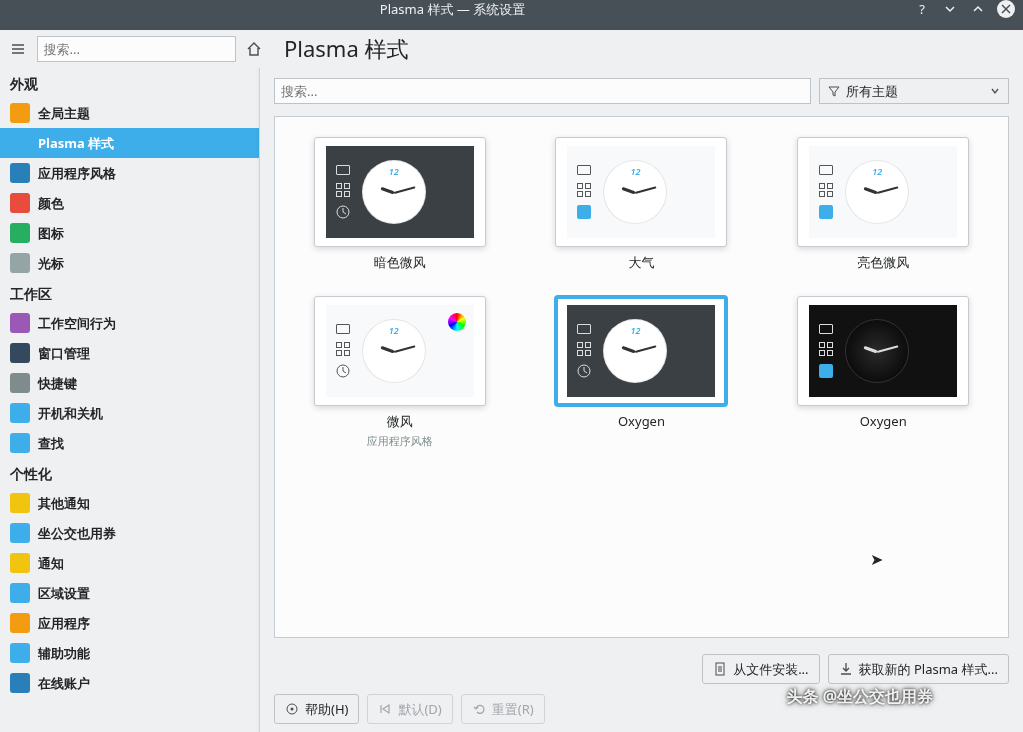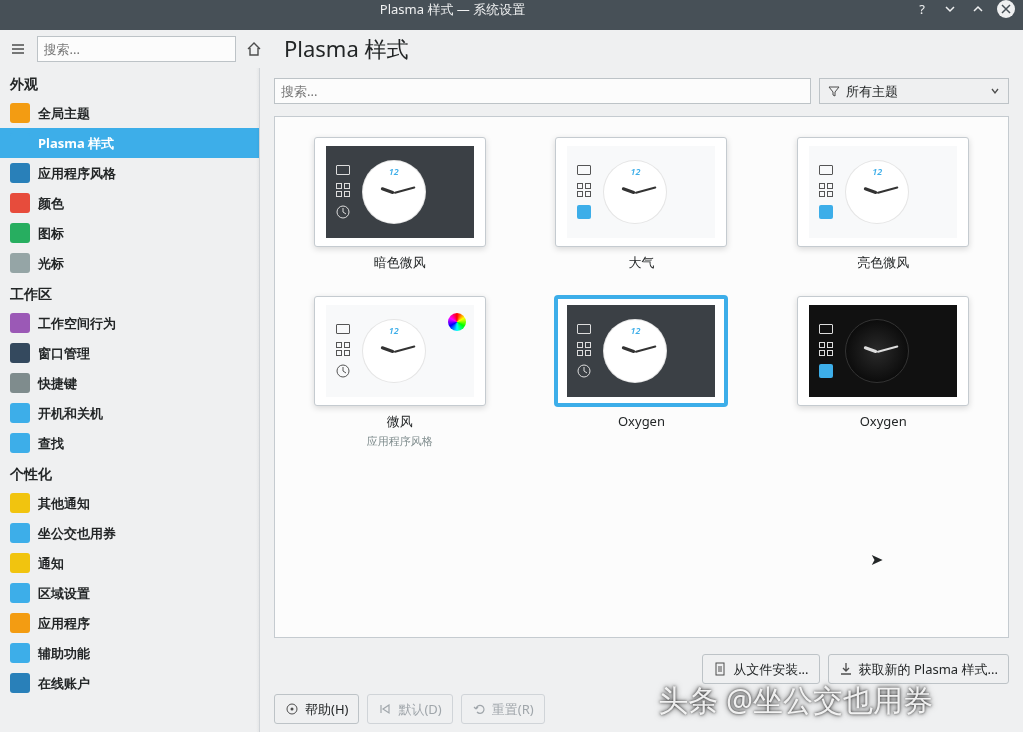--- a/index.html
+++ b/index.html
@@ -57,21 +57,21 @@
 .thumb-inner.black .clock::before,.thumb-inner.black .clock::after{ background:#ddd;}
 .theme-title { font-size: 13px; color: #232627; text-align:center; }
 .theme-sub { font-size: 11px; color: #7f8c8d; text-align:center; margin-top:-4px;}
 
 .bottom-toolbar { padding: 6px 14px; display:flex; gap:8px; justify-content:flex-end; }
 .bottom-toolbar.lower { padding-top: 4px; padding-bottom: 8px; justify-content:flex-start; position:relative;}
 .btn { height: 30px; border: 1px solid #bdc3c7; background:#eff0f1; padding: 0 10px; display:flex; align-items:center; gap:6px; font-size:13px; cursor:pointer; border-radius:3px; }
 .btn.disabled { color:#a0a6ab; border-color:#d0d4d8; cursor:default;}
 .btn svg { flex-shrink:0; }
 
-.watermark { position:absolute; right: 90px; bottom: 10px; font-size:30px; color: rgba(255,255,255,0.9); text-shadow: 0 0 3px rgba(0,0,0,0.8), 0 0 6px rgba(0,0,0,0.6); font-weight:400; pointer-events:none;}
+.watermark { position:absolute; right: 90px; bottom: 24px; font-size:16px; color: rgba(255,255,255,0.9); text-shadow: 0 0 3px rgba(0,0,0,0.8), 0 0 6px rgba(0,0,0,0.6); font-weight:700; pointer-events:none;}
 
 .dark .widget-strip { color:#ddd; }
 .light .widget-strip { color:#555; }
 .black .widget-strip { color:#ddd; }
 .light .wicon.dl { width:14px;height:14px;background:#3daee9;border:none;border-radius:2px;}
 .black .wicon.dl { width:14px;height:14px;background:#3daee9;border:none;border-radius:2px;}
 .colorwheel{ position:absolute; top:8px; right:8px; width:18px; height:18px; border-radius:50%; background: conic-gradient(red,yellow,lime,cyan,blue,magenta,red);}
 
 .cursor-arrow{ position:absolute; left:870px; top:548px; font-size:16px; color:#232627; pointer-events:none;}
 </style>

